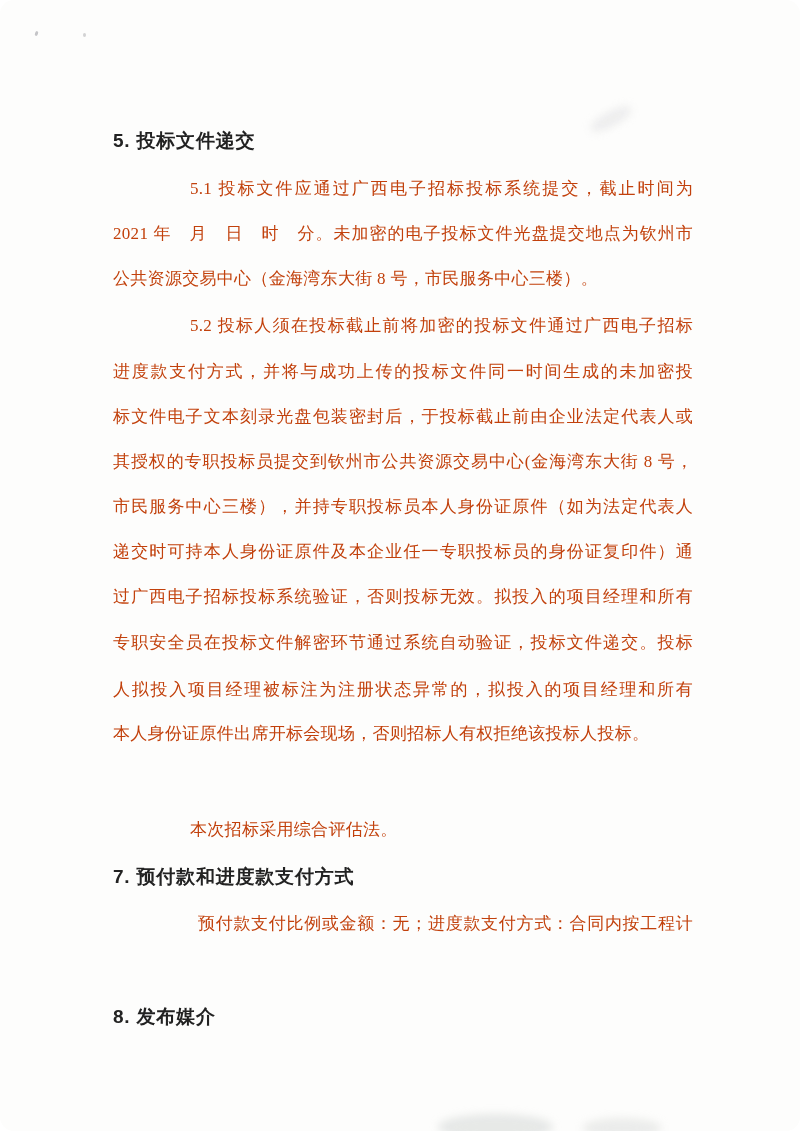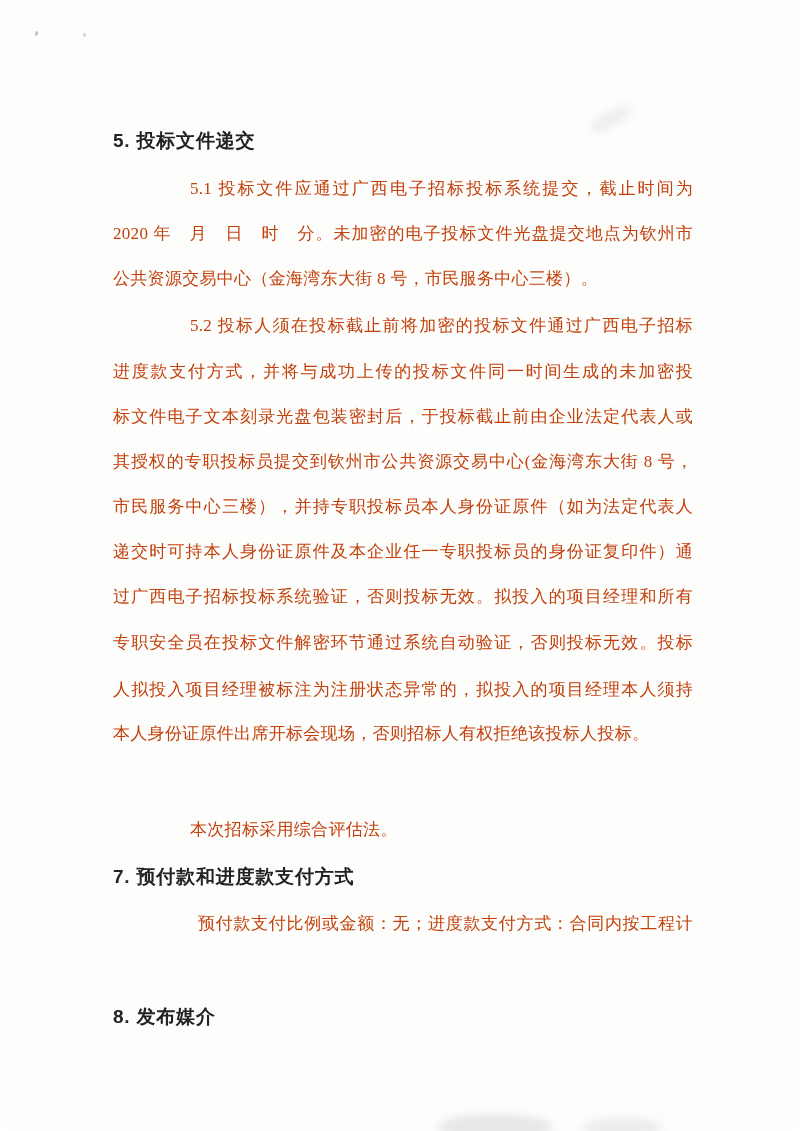--- a/index.html
+++ b/index.html
@@ -58,32 +58,32 @@
 
   <div class="speck" style="left:35px; top:31px; width:3px; height:5px; opacity:.65; transform:rotate(20deg);"></div>
   <div class="speck" style="left:83px; top:33px; width:3px; height:4px; opacity:.5;"></div>
   <div class="smudge" style="left:588px; top:112px; width:46px; height:14px; background:rgba(200,200,202,.30); transform:rotate(-28deg);"></div>
   <div class="smudge" style="left:438px; top:1114px; width:115px; height:26px; background:rgba(190,194,191,.35);"></div>
   <div class="smudge" style="left:582px; top:1118px; width:80px; height:20px; background:rgba(195,198,195,.30);"></div>
 
   <div class="ln hd" style="top:128px">5. 投标文件递交</div>
 
   <div class="ln ind fill" style="top:176px">5.1 投标文件应通过广西电子招标投标系统提交，截止时间为</div>
-  <div class="ln fill" style="top:221px">2020 年　月　日　时　分。未加密的电子投标文件光盘提交地点为钦州市</div>
+  <div class="ln fill" style="top:221px">2021 年　月　日　时　分。未加密的电子投标文件光盘提交地点为钦州市</div>
   <div class="ln" style="top:266px">公共资源交易中心（金海湾东大街 8 号，市民服务中心三楼）。</div>
 
   <div class="ln ind fill" style="top:313px">5.2 投标人须在投标截止前将加密的投标文件通过广西电子招标</div>
   <div class="ln fill" style="top:359px">进度款支付方式，并将与成功上传的投标文件同一时间生成的未加密投</div>
   <div class="ln fill" style="top:404px">标文件电子文本刻录光盘包装密封后，于投标截止前由企业法定代表人或</div>
   <div class="ln fill" style="top:449px">其授权的专职投标员提交到钦州市公共资源交易中心(金海湾东大街 8 号，</div>
   <div class="ln fill" style="top:494px">市民服务中心三楼），并持专职投标员本人身份证原件（如为法定代表人</div>
   <div class="ln fill" style="top:539px">递交时可持本人身份证原件及本企业任一专职投标员的身份证复印件）通</div>
   <div class="ln fill" style="top:584px">过广西电子招标投标系统验证，否则投标无效。拟投入的项目经理和所有</div>
-  <div class="ln fill" style="top:630px">专职安全员在投标文件解密环节通过系统自动验证，否则投标无效。投标</div>
-  <div class="ln fill" style="top:677px">人拟投入项目经理被标注为注册状态异常的，拟投入的项目经理本人须持</div>
+  <div class="ln fill" style="top:630px">专职安全员在投标文件解密环节通过系统自动验证，投标文件递交。投标</div>
+  <div class="ln fill" style="top:677px">人拟投入项目经理被标注为注册状态异常的，拟投入的项目经理和所有</div>
   <div class="ln" style="top:721px">本人身份证原件出席开标会现场，否则招标人有权拒绝该投标人投标。</div>
 
   <div class="ln ind" style="top:817px">本次招标采用综合评估法。</div>
 
   <div class="ln hd" style="top:864px">7. 预付款和进度款支付方式</div>
   <div class="ln ind2 fill" style="top:911px">预付款支付比例或金额：无；进度款支付方式：合同内按工程计</div>
 
   <div class="ln hd" style="top:1004px">8. 发布媒介</div>
 
 </div>

